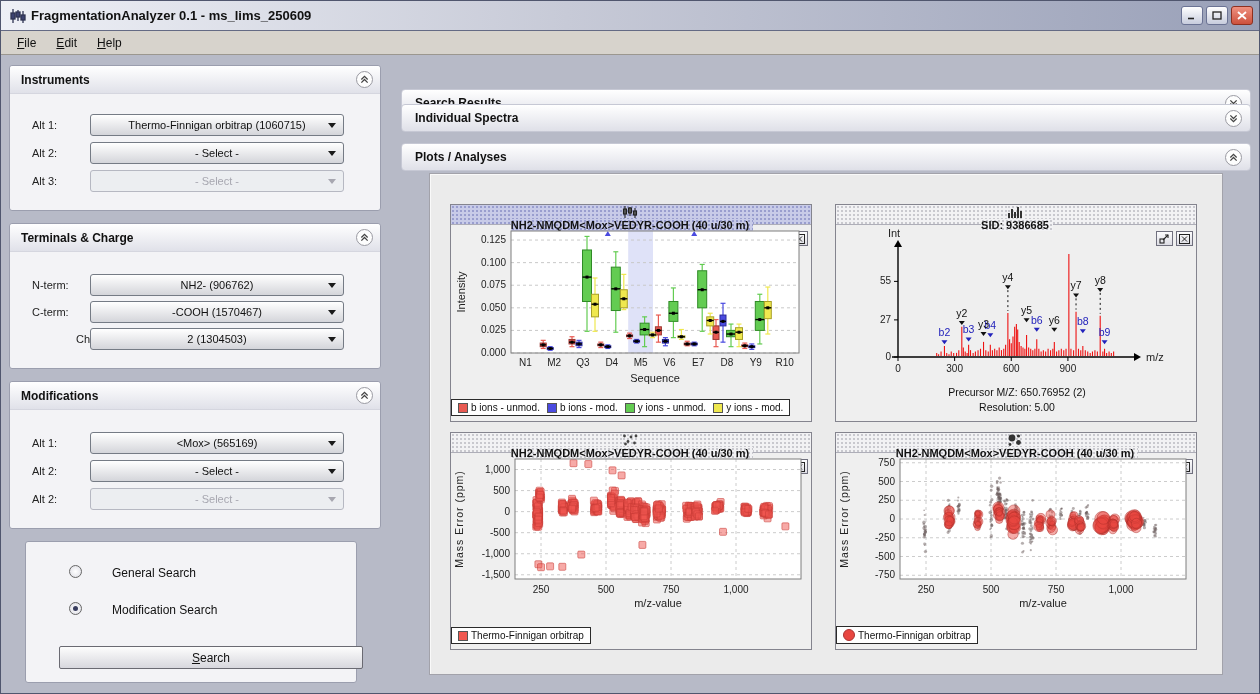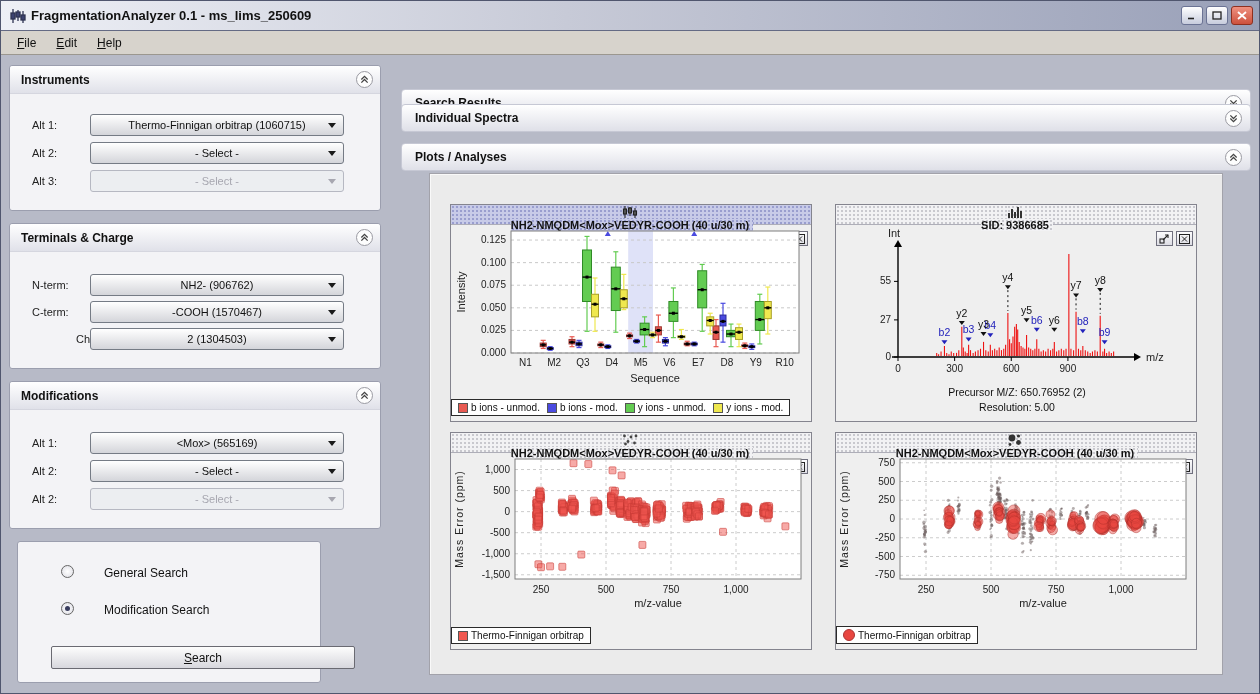--- a/index.html
+++ b/index.html
@@ -177,21 +177,21 @@
       </span>
     </div>
     <span class="row-label" style="left:22px;top:55px;">Alt 1:</span>
     <div class="combo" style="left:80px;top:50px;width:254px;"><span>&lt;Mox&gt; (565169)</span><span class="combo-arrow"></span></div>
     <span class="row-label" style="left:22px;top:83px;">Alt 2:</span>
     <div class="combo" style="left:80px;top:78px;width:254px;"><span>- Select -</span><span class="combo-arrow"></span></div>
     <span class="row-label" style="left:22px;top:111px;">Alt 2:</span>
     <div class="combo disabled" style="left:80px;top:106px;width:254px;"><span>- Select -</span><span class="combo-arrow"></span></div>
   </div>
 
-  <div class="panel" style="left:16px;top:540px;width:304px;height:142px;">
+  <div class="panel" style="left:24px;top:540px;width:332px;height:142px;">
     <div class="radio" style="left:43px;top:23px;"></div>
     <span class="radio-label" style="left:86px;top:24px;">General Search</span>
     <div class="radio sel" style="left:43px;top:60px;">
         <span class="dot"></span>
       </div>
     <span class="radio-label" style="left:86px;top:61px;">Modification Search</span>
     <div class="search-btn" style="left:33px;top:104px;width:304px;">
         <span>Search</span>
       </div>
   </div>

